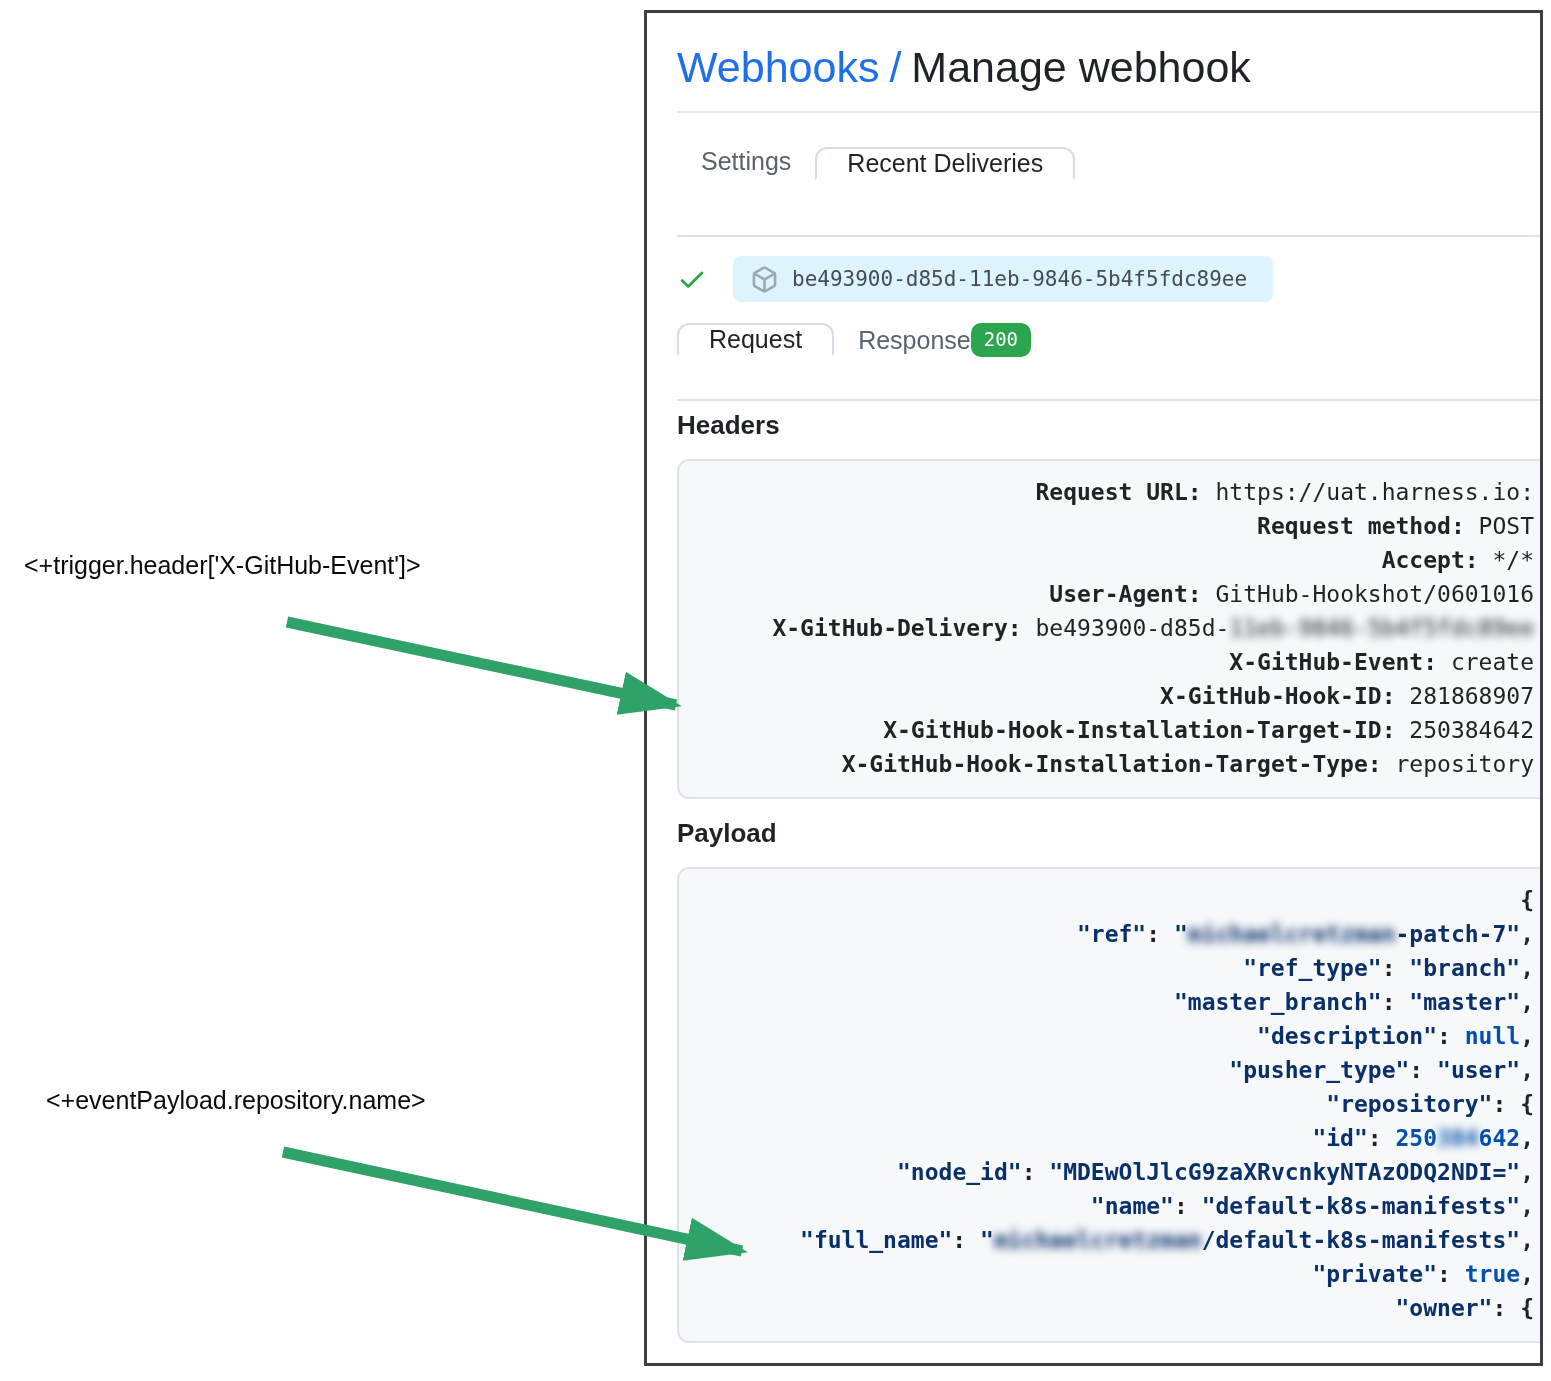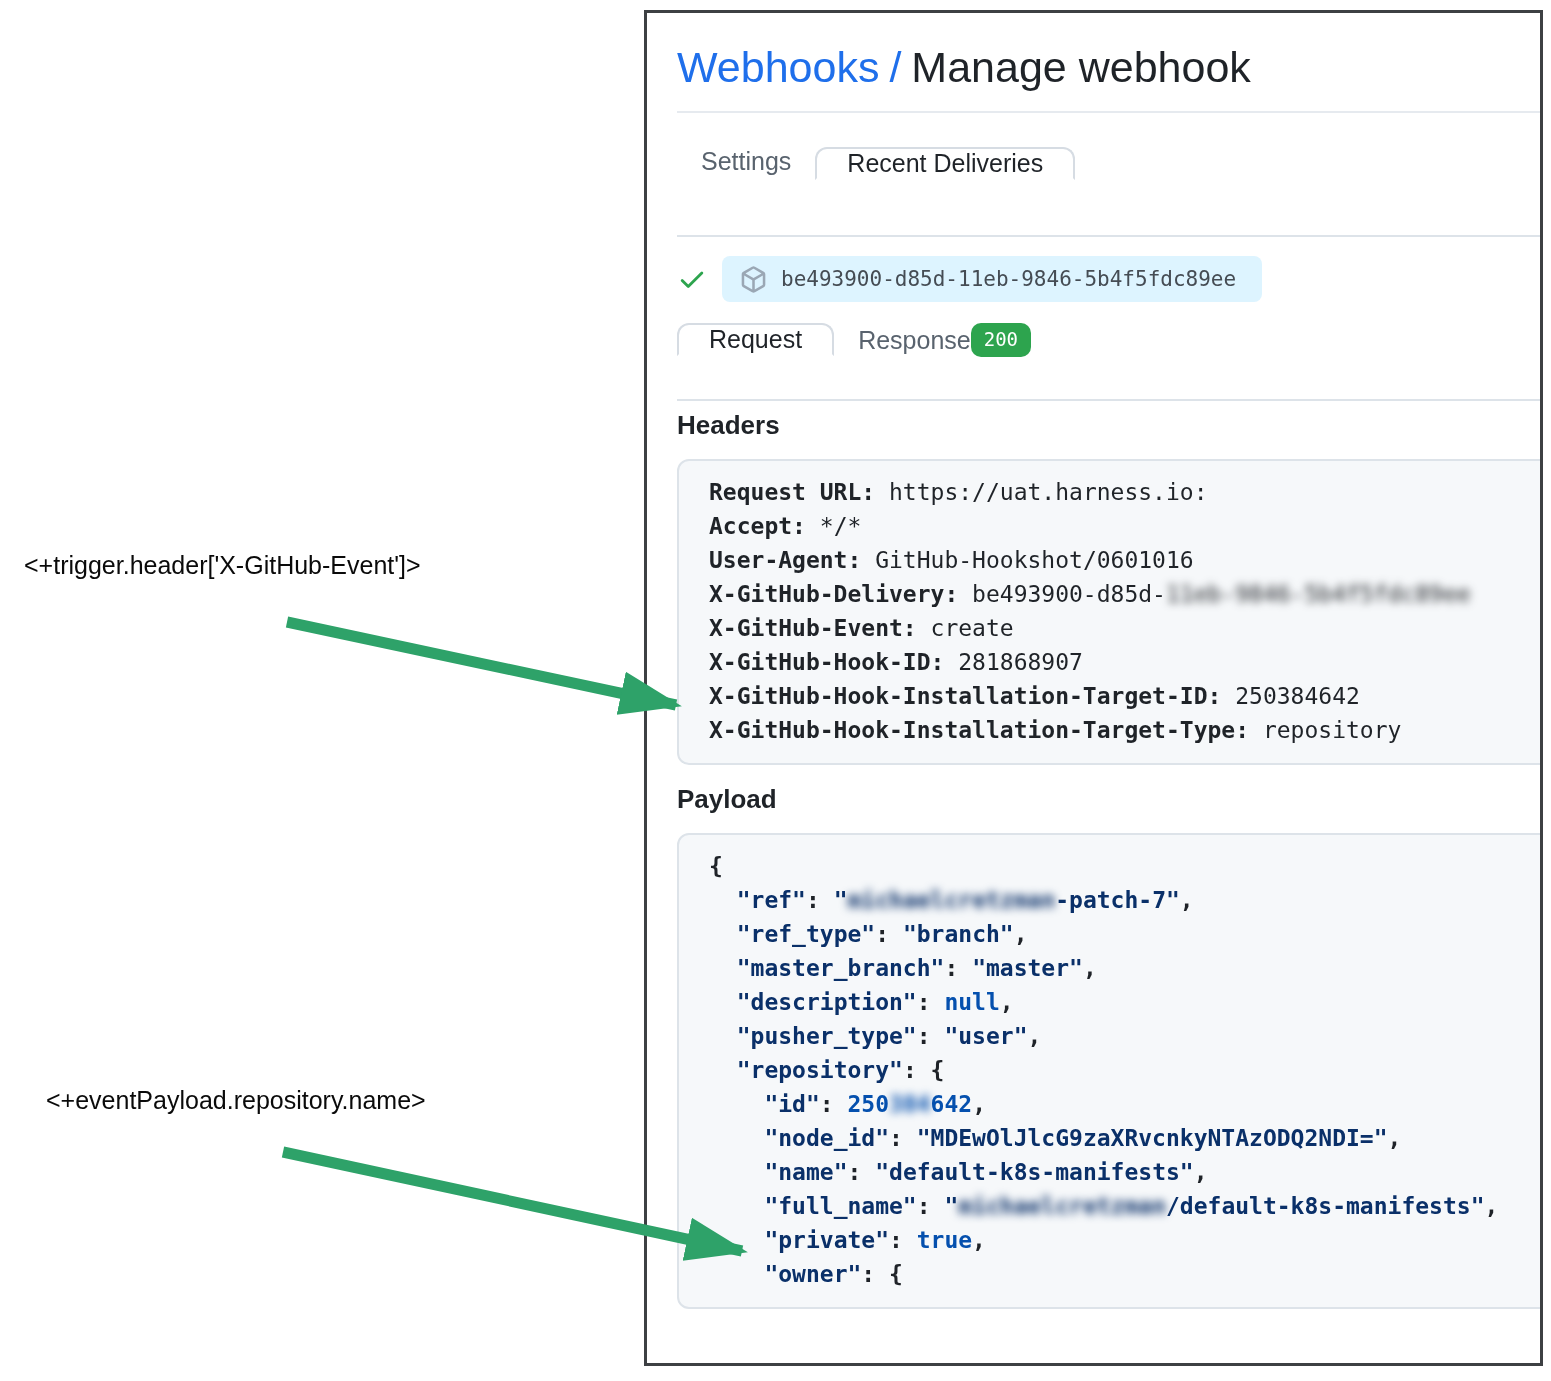--- a/index.html
+++ b/index.html
@@ -24,36 +24,36 @@
 
   .tabnav { display:flex; align-items:flex-start; border-bottom:2px solid #dde3e9; }
   .tabnav-1 { margin-top:34px; height:90px; }
   .tabnav-2 { margin-top:22px; height:78px; }
   .tab { display:flex; align-items:center; font-size:25px; color:#59636e; padding:0 24px; cursor:pointer; white-space:nowrap; }
   .tab.active { background:#fff; border:2px solid #d6dce3; border-bottom:2px solid #ffffff; margin-bottom:-2px;
     border-radius:12px 12px 0 0; color:#1f2328; padding:0 30px; }
   .status-badge { display:inline-block; background:#2da44e; color:#fff;
     font-family:"DejaVu Sans Mono", monospace; font-size:19px; line-height:1; padding:7px 13px 8px; border-radius:10px; }
 
-  .delivery-row { margin-top:20px; display:flex; align-items:center; gap:15px; height:44px; }
+  .delivery-row { margin-top:20px; display:flex; align-items:center; gap:26px; height:44px; }
   .check-icon { width:30px; height:30px; flex:0 0 auto; }
   .delivery-pill { display:flex; align-items:center; gap:14px; height:46px; background:#ddf4ff;
     border-radius:8px; padding:0 26px 0 18px; cursor:pointer; }
   .package-icon { width:27px; height:27px; flex:0 0 auto; }
   .delivery-id { font-family:"DejaVu Sans Mono", monospace; font-size:21px; color:#454c54; white-space:nowrap; }
 
   .section-title { margin-top:14px; font-size:26px; font-weight:700; color:#1f2328; line-height:32px; }
   .section-title + .code-box { margin-top:18px; }
   .tabnav-2 + .section-title { margin-top:8px; }
 
   .code-box { background:#f6f8fa; border:2px solid #dde3e9; border-radius:12px;
     width:calc(100% + 16px); padding:14px 20px 16px 30px;
     font-family:"DejaVu Sans Mono", monospace; font-size:23px; line-height:34px; color:#1f2328; }
   #payload-box { margin-top:18px; }
-  .code-line { white-space:pre; }
+  .code-line { white-space:pre;text-align:right; }
   .hk { font-weight:700; color:#1f2328; }
   .payload .code-line { font-weight:700; }
   .js { color:#0a3069; }
   .jc { color:#0550ae; }
   .jp { color:#1f2328; }
   .blurred { filter:blur(4px); }
   #payload-title { margin-top:18px; }
 </style>
 </head>
 <body>
@@ -100,20 +100,21 @@
     <div class="tab active">Request</div>
     <div class="tab">
       <span>Response</span>
       <span class="status-badge">200</span>
     </div>
   </div>
 
   <div class="section-title">Headers</div>
   <div class="code-box" id="headers-box">
       <div class="code-line"><span class="hk">Request URL:</span><span> https://uat.harness.io:</span></div>
+      <div class="code-line"><span class="hk">Request method:</span><span> POST</span></div>
       <div class="code-line"><span class="hk">Accept:</span><span> */*</span></div>
       <div class="code-line"><span class="hk">User-Agent:</span><span> GitHub-Hookshot/0601016</span></div>
       <div class="code-line"><span class="hk">X-GitHub-Delivery:</span><span> be493900-d85d-</span><span class="blurred">11eb-9846-5b4f5fdc89ee</span></div>
       <div class="code-line"><span class="hk">X-GitHub-Event:</span><span> create</span></div>
       <div class="code-line"><span class="hk">X-GitHub-Hook-ID:</span><span> 281868907</span></div>
       <div class="code-line"><span class="hk">X-GitHub-Hook-Installation-Target-ID:</span><span> 250384642</span></div>
       <div class="code-line"><span class="hk">X-GitHub-Hook-Installation-Target-Type:</span><span> repository</span></div>
     </div>
 
   <div class="section-title" id="payload-title">Payload</div>

